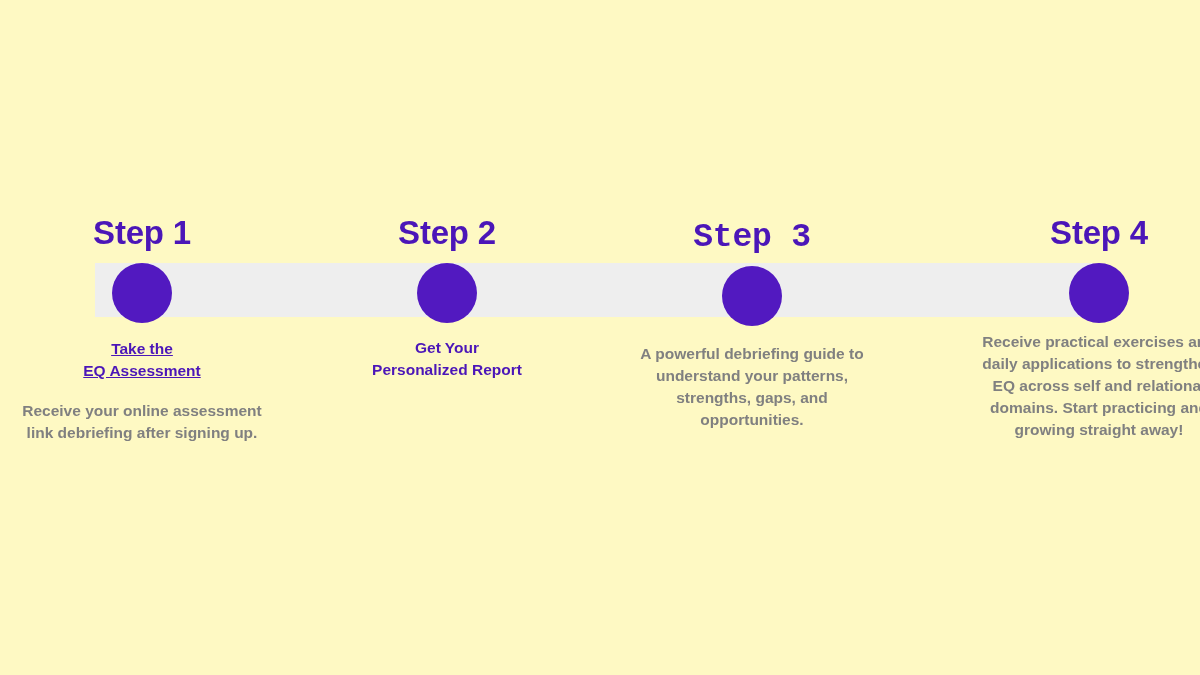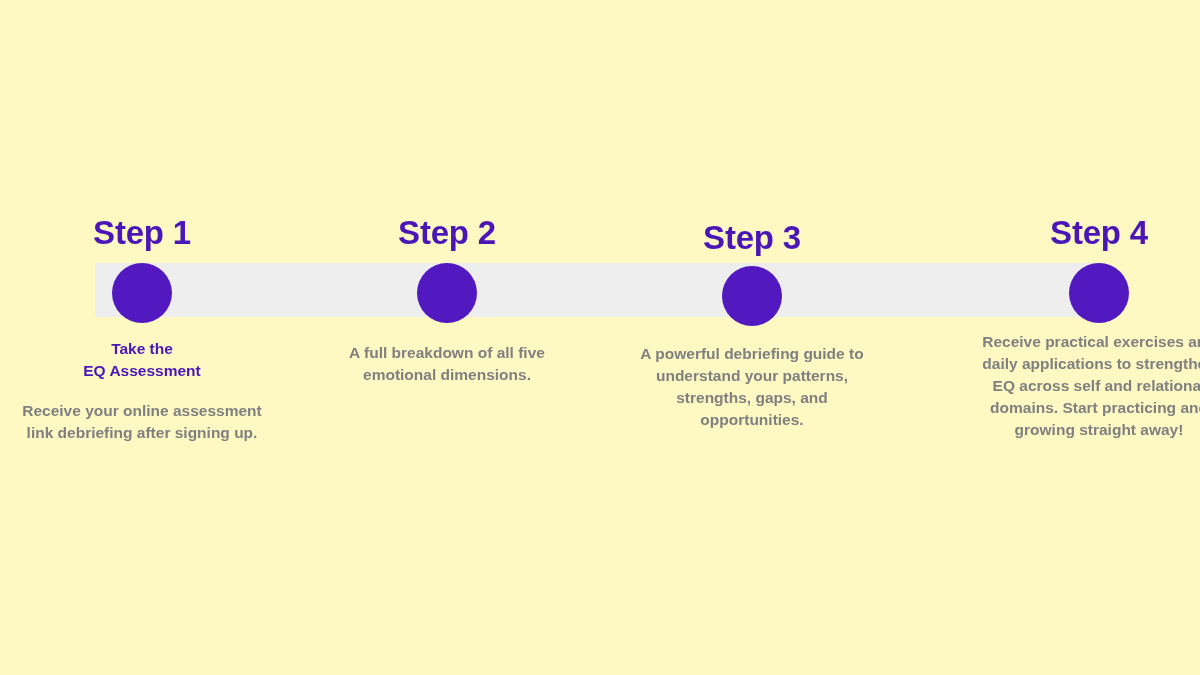--- a/index.html
+++ b/index.html
@@ -80,34 +80,34 @@
   }
 
   
   #col-1 { left: 14px;  width: 256px; }
   #col-2 { left: 330px; width: 234px; }
   #col-3 { left: 640px; width: 224px; }
   #col-4 { left: 974px; width: 250px; }
 
   #col-1 .step-heading { margin-top: 216px; }
   #col-2 .step-heading { margin-top: 216px; }
-  #col-3 .step-heading { margin-top: 221px; }
+  #col-3 .step-heading { margin-top: 221px; font-family: Liberation Mono, monospace; }
   #col-4 .step-heading { margin-top: 216px; }
 
   #col-1 .node-row { margin-top: 14px; }
   #col-2 .node-row { margin-top: 14px; }
   #col-3 .node-row { margin-top: 12px; }
   #col-4 .node-row { margin-top: 14px; }
 
   #col-1 .step-node { left: 98px; }
   #col-2 .step-node { left: 87px; }
   #col-3 .step-node { left: 82px; }
   #col-4 .step-node { left: 95px; }
 
-  #col-1 .step-title { margin-top: 15px; }
+  #col-1 .step-title { margin-top: 15px; text-decoration: underline; }
   #col-2 .step-title { margin-top: 14px; }
   #col-3 .step-title { margin-top: 24px; }
   #col-4 .step-title { margin-top: 15px; }
 
   #col-1 .step-desc { margin-top: 18px; }
   #col-2 .step-desc { margin-top: 19px; }
   #col-3 .step-desc { margin-top: 17px; }
   #col-4 .step-desc { margin-top: 8px; }
 </style>
 </head>
@@ -124,21 +124,21 @@
     </div>
     <div class="step-title">Take the<br>EQ Assessment</div>
     <div class="step-desc">Receive your online assessment link debriefing after signing up.</div>
   </div>
 
   <div class="step-col" id="col-2">
     <div class="step-heading">Step 2</div>
     <div class="node-row">
       <div class="step-node"></div>
     </div>
-    <div class="step-desc">A full breakdown of all five emotional dimensions.</div>
+    <div class="step-title">Get Your<br>Personalized Report</div>
   </div>
 
   <div class="step-col" id="col-3">
     <div class="step-heading">Step 3</div>
     <div class="node-row">
       <div class="step-node"></div>
     </div>
     <div class="step-desc">A powerful debriefing guide to understand your patterns, strengths, gaps, and opportunities.</div>
   </div>
 

